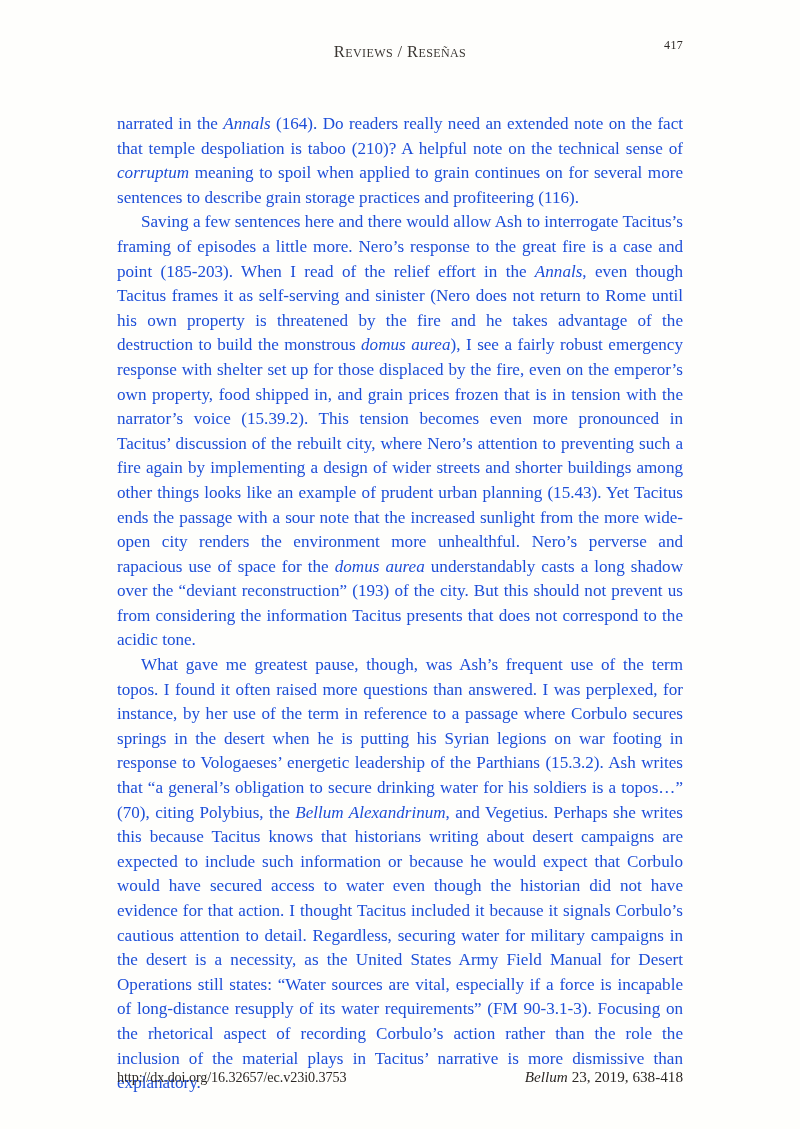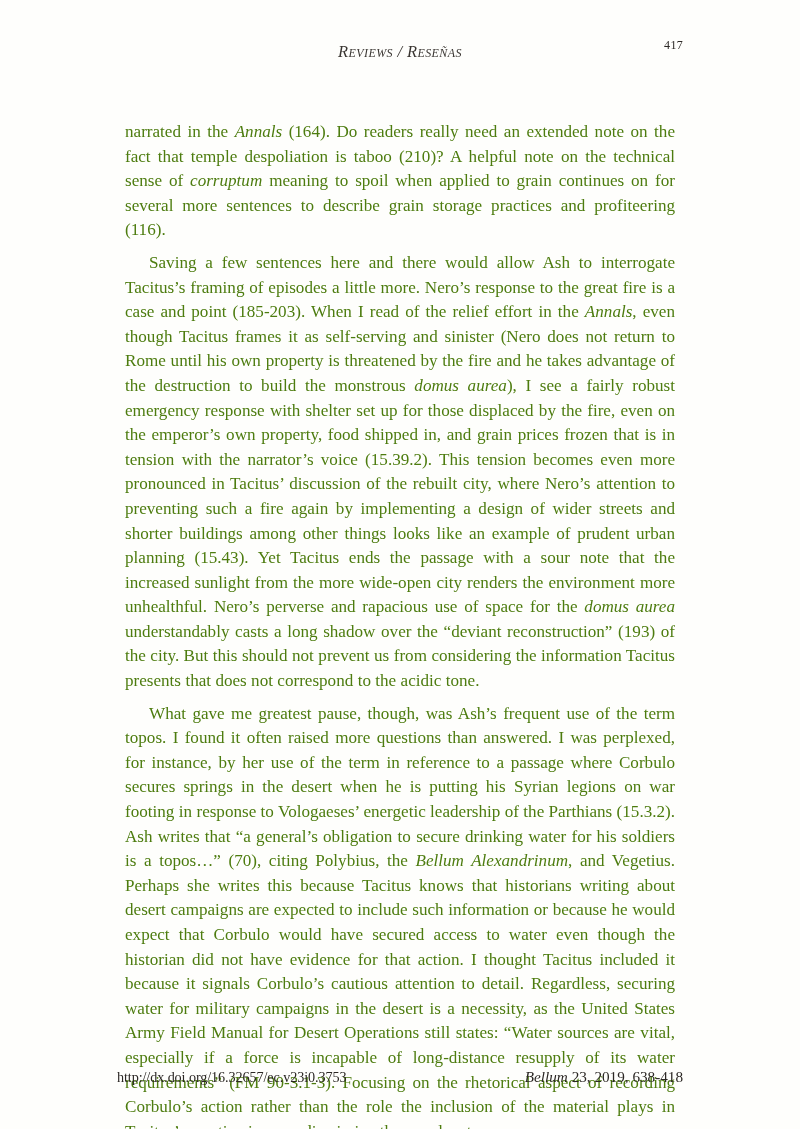--- a/index.html
+++ b/index.html
@@ -33,44 +33,43 @@
   .head-title {
     position: absolute;
     left: 0;
     width: 100%;
     text-align: center;
     font-size: 16.5px;
     letter-spacing: 0.4px;
     color: #3a3632;
     font-variant: small-caps;
     white-space: nowrap;
-    font-style: italic;
   }
   .head-folio {
     position: absolute;
     right: 0;
     top: -4px;
     font-size: 12px;
     color: #2b2724;
     letter-spacing: 0.3px;
   }
   
   .textblock {
     position: absolute;
     top: 112px;
     left: 117px;
     width: 566px;
   }
   p.para {
-    margin: 8px;
+    margin: 0;
     font-size: 17.1px;
     line-height: 24.6px;
     text-align: justify;
     text-justify: inter-word;
-    color: #4d7c0f;
+    color: #1d4ed8;
     -webkit-hyphens: none;
     hyphens: none;
     word-spacing: 0.1px;
   }
   p.indent {
     text-indent: 24px;
   }
   i, .it {
     font-style: italic;
   }

